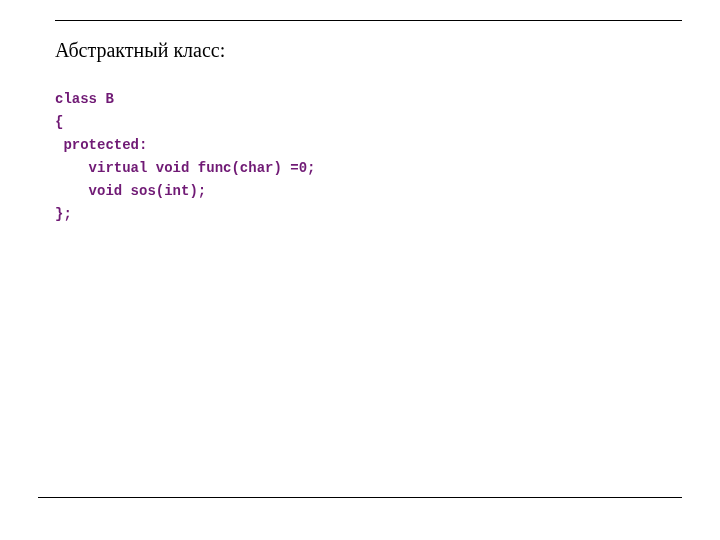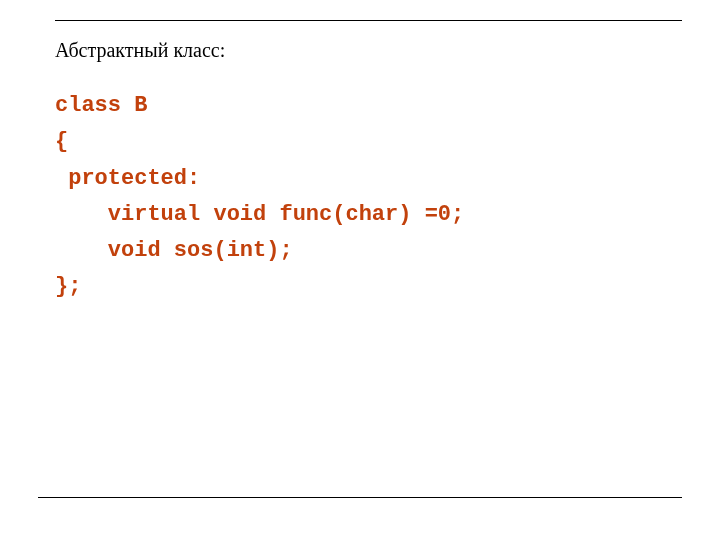--- a/index.html
+++ b/index.html
@@ -24,23 +24,23 @@
     bottom: 42px;
   }
   .title {
     font-size: 20px;
     color: #000000;
     font-weight: 400;
     margin-bottom: 26px;
   }
   .code {
     font-family: "Courier New", monospace;
-    font-size: 22px;
+    font-size: 14px;
     font-weight: bold;
-    color: #c2410c;
+    color: #701a75;
     line-height: 1.65;
     white-space: pre;
   }
 </style>
 </head>
 <body>
 
 <div class="slide">
   <div class="rule-top"></div>
   <div class="title">Абстрактный класс:</div>

